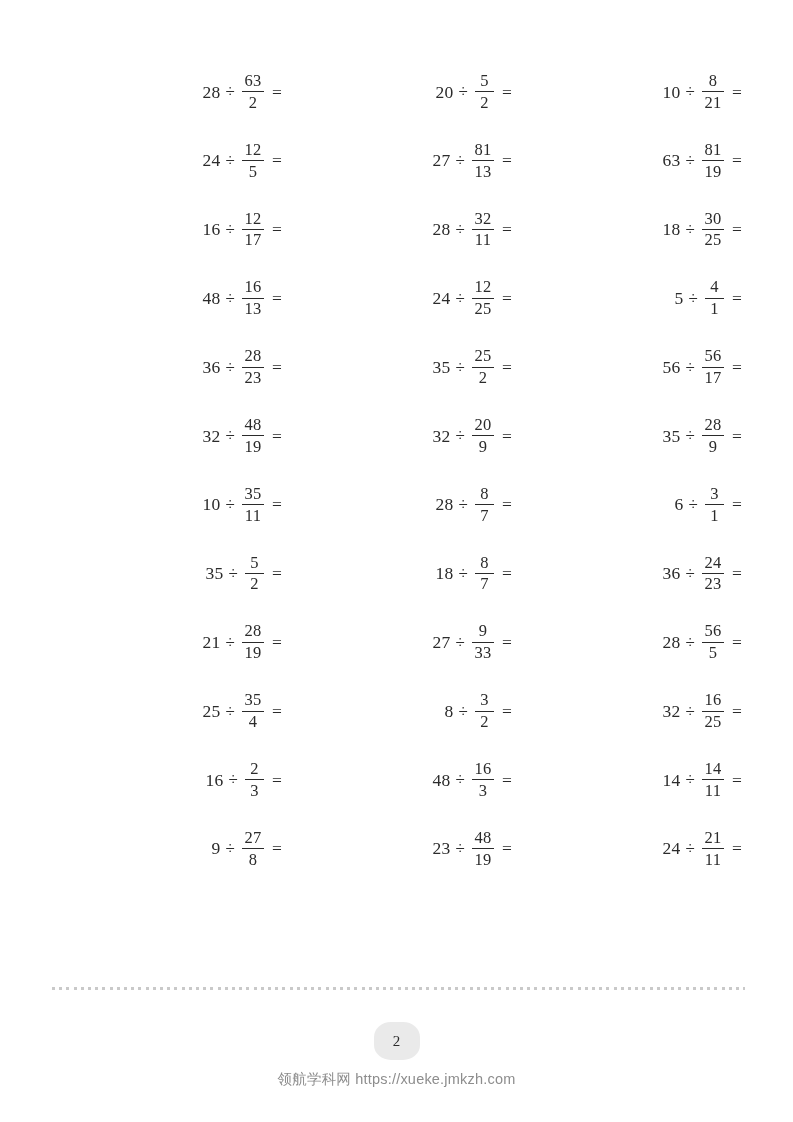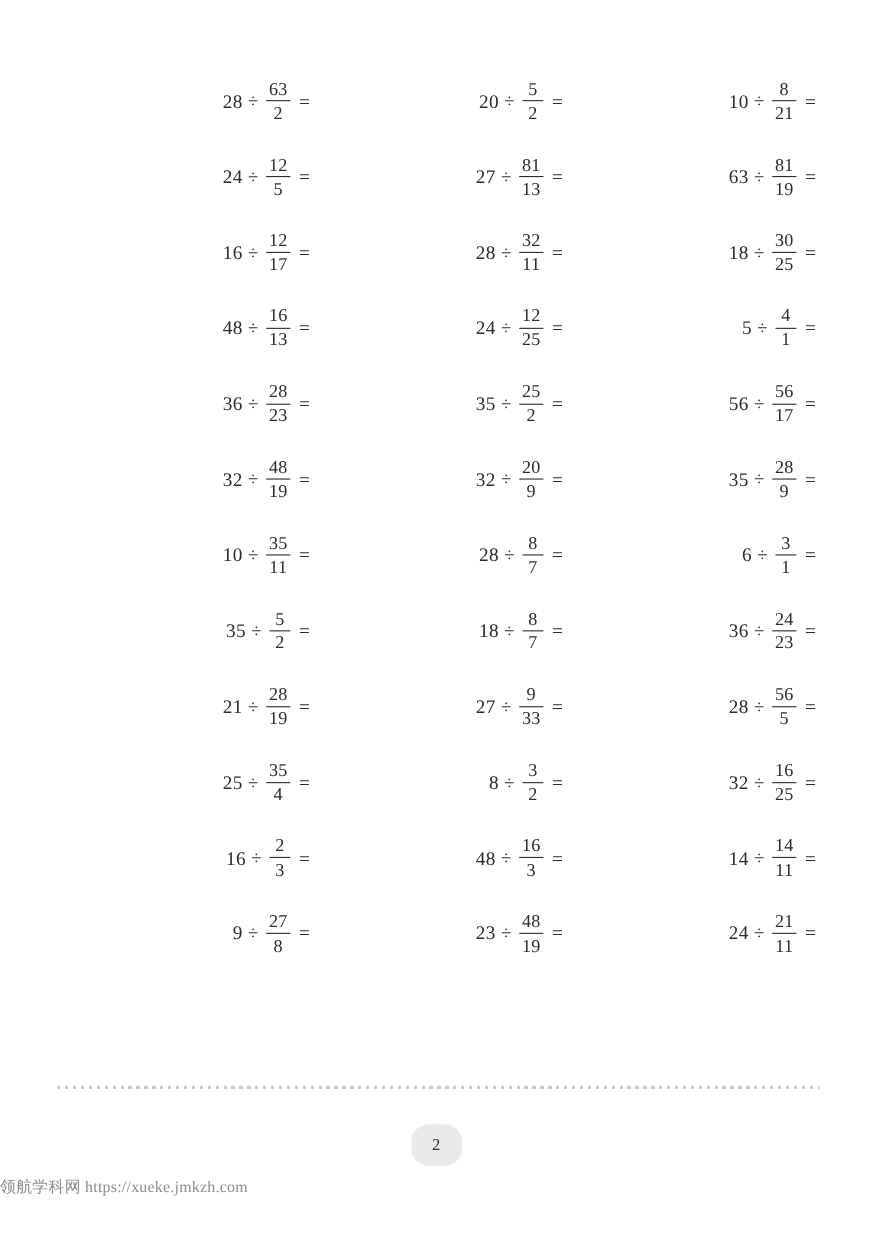--- a/index.html
+++ b/index.html
@@ -123,21 +123,22 @@
     font-family: "Liberation Serif", "DejaVu Serif", serif;
     font-size: 15px;
     color: #2b2b2b;
   }
 
   #watermark {
     position: absolute;
     left: 0;
     top: 95px;
     width: 793px;
-    font-family: Liberation Serif, serif;
+    text-align: center;
+    font-family: Liberation Sans, sans-serif;
     font-size: 14.5px;
     color: #8d8d8d;
     letter-spacing: 0.2px;
   }
 </style>
 </head>
 <body>
 
 <main id="problem-grid">
     <div class="problem-cell">

